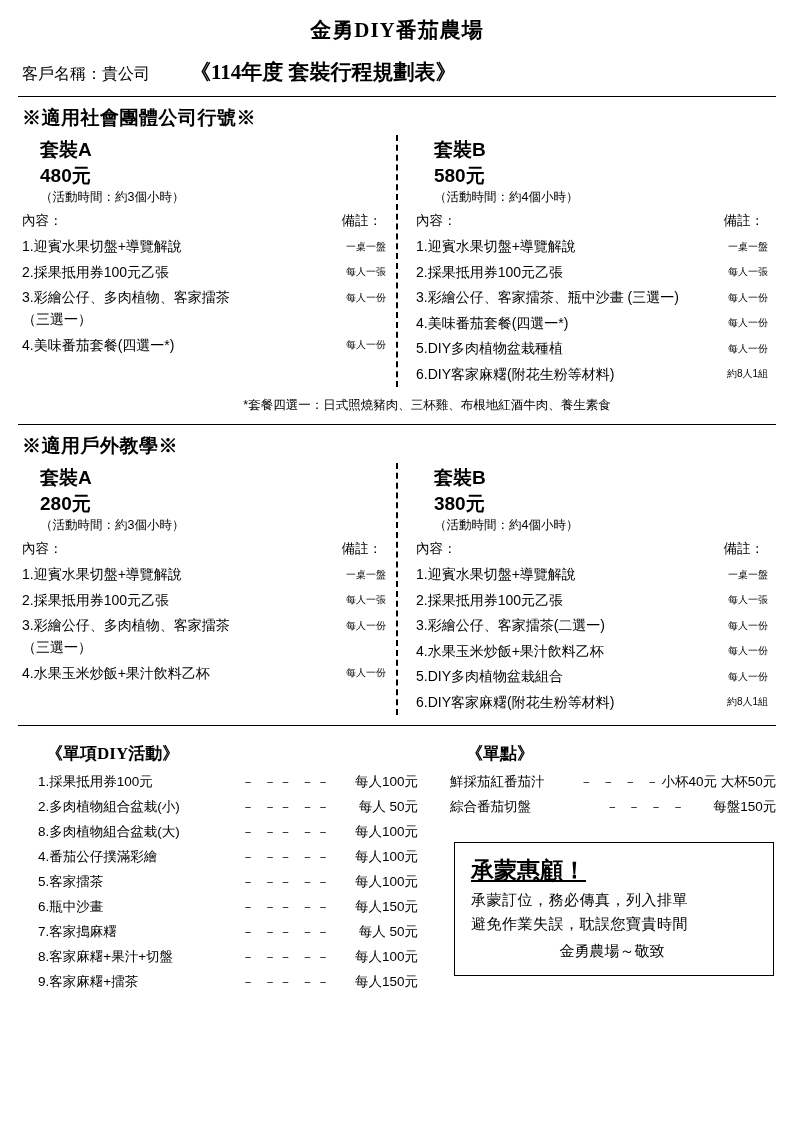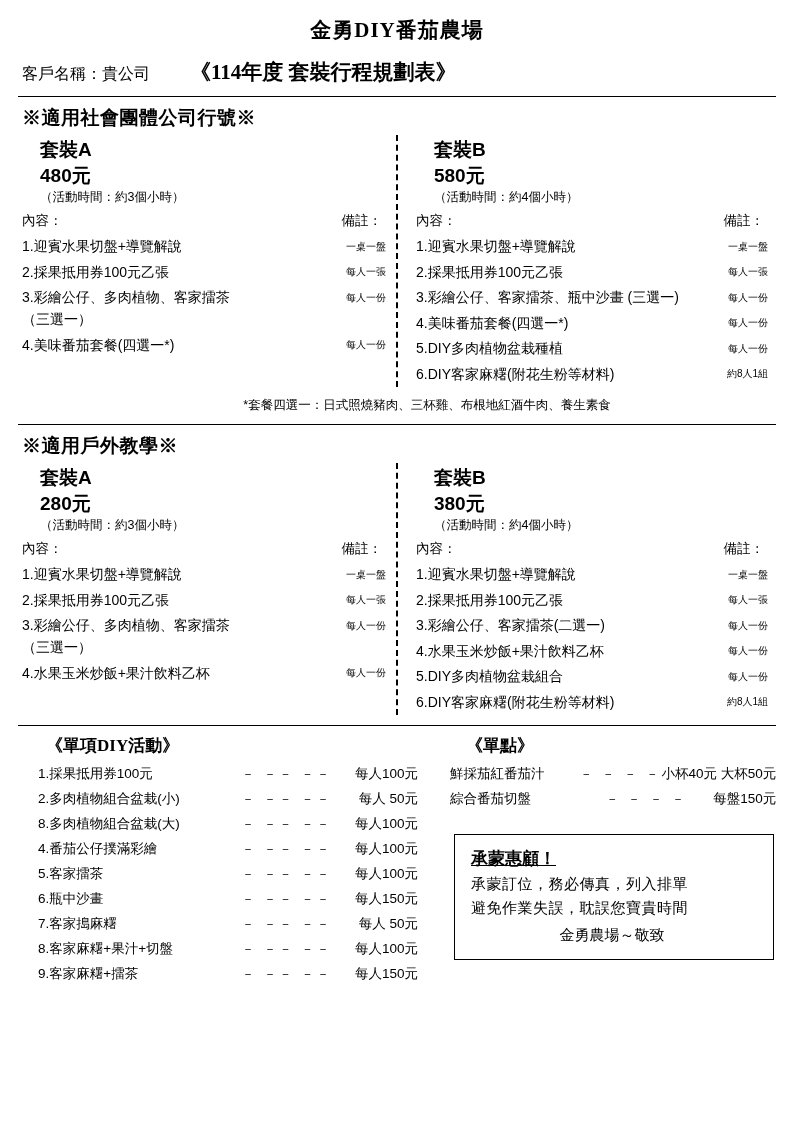--- a/index.html
+++ b/index.html
@@ -151,21 +151,21 @@
   }
   .bottom-right {
     flex: 1 1 auto;
     padding-left: 22px;
     box-sizing: border-box;
   }
   .grp-title {
     font-family: "Liberation Serif", serif;
     font-size: 17px;
     font-weight: bold;
-    margin: 0 0 8px 18px;
+    margin: 8px 0 8px 18px;
   }
   .grp-title.right {
     margin-left: 26px;
   }
   .priceline {
     display: flex;
     align-items: baseline;
     font-size: 13.5px;
     margin-top: 7px;
     padding-left: 10px;
@@ -197,21 +197,21 @@
   
   .notice {
     border: 1.4px solid #000;
     margin: 26px 0 0 14px;
     padding: 12px 14px 14px 16px;
     width: 320px;
     box-sizing: border-box;
     font-family: "Liberation Serif", serif;
   }
   .notice-title {
-    font-size: 17px;
+    font-size: 23px;
     font-weight: bold;
     text-decoration: underline;
     margin-bottom: 0;
   }
   .notice-line {
     font-size: 15px;
     margin-top: 5px;
     letter-spacing: 0.5px;
   }
   .notice-sign {

